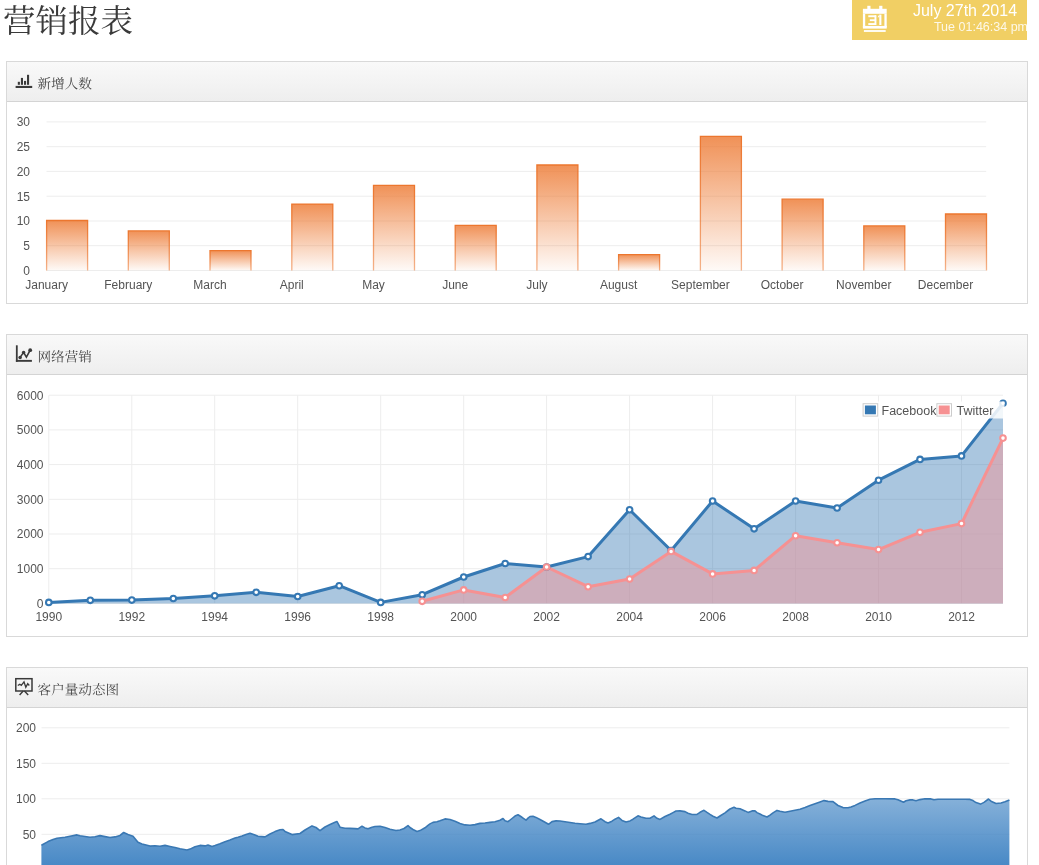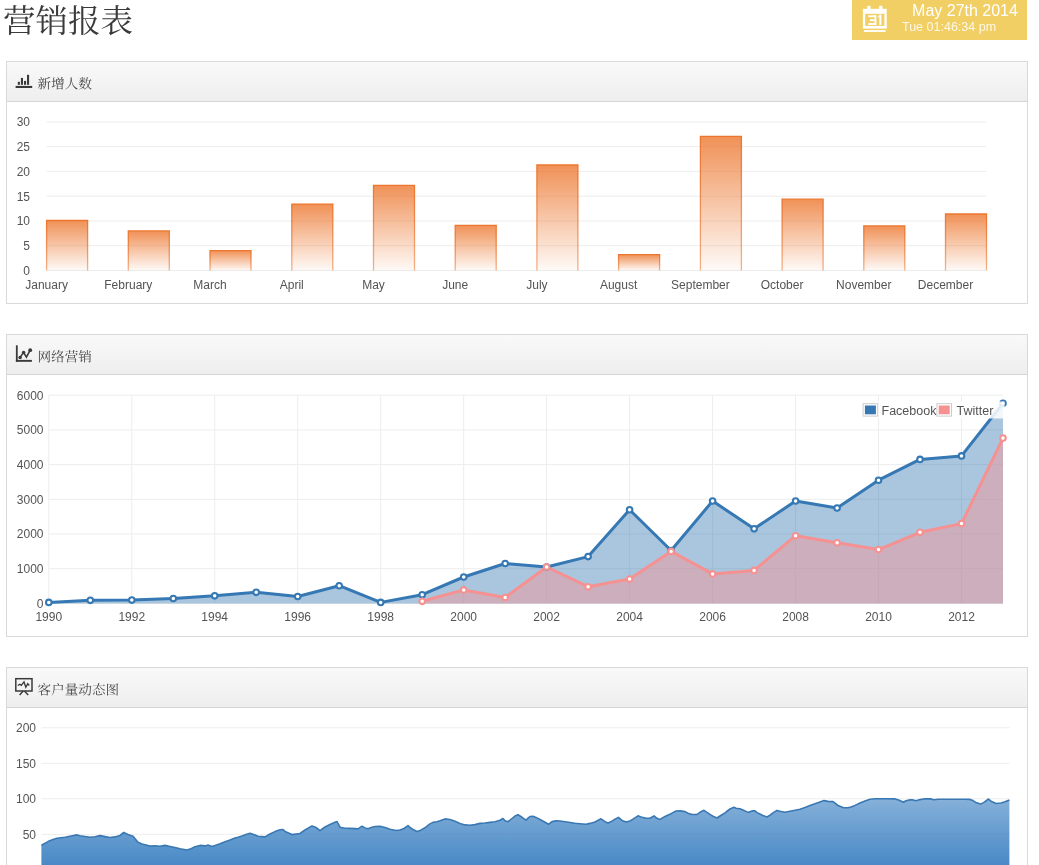--- a/index.html
+++ b/index.html
@@ -10,22 +10,22 @@
 <div class="panel" style="top:61px;height:243px;">
     <div class="phead"></div>
   </div>
 <div class="panel" style="top:334px;height:303px;">
     <div class="phead"></div>
   </div>
 <div class="panel" style="top:667px;height:273px;">
     <div class="phead"></div>
   </div>
 <div style="position:absolute;left:852px;top:0;width:175px;height:40px;background:#f1cf64;"></div>
-<div style="position:absolute;left:902px;top:2px;width:126px;height:20px;color:#fff;font-size:16px;line-height:18px;text-align:center;">May 27th 2014</div>
-<div style="position:absolute;left:902px;top:20px;width:126px;height:15px;color:rgba(255,255,255,0.85);font-size:12.5px;line-height:14px;text-align:left;">Tue 01:46:34 pm</div>
+<div style="position:absolute;left:902px;top:2px;width:126px;height:20px;color:#fff;font-size:16px;line-height:18px;text-align:center;">July 27th 2014</div>
+<div style="position:absolute;left:902px;top:20px;width:126px;height:15px;color:rgba(255,255,255,0.85);font-size:12.5px;line-height:14px;text-align:right;">Tue 01:46:34 pm</div>
 <svg width="1039" height="865" style="position:absolute;left:0;top:0;">
 <defs>
 <linearGradient id="barg" x1="0" y1="0" x2="0" y2="1">
 <stop offset="0" stop-color="rgba(237,123,53,0.83)"></stop>
         <stop offset="1" stop-color="rgba(237,123,53,0.04)"></stop>
 </linearGradient>
 <linearGradient id="barsg" x1="0" y1="0" x2="0" y2="1">
 <stop offset="0" stop-color="rgba(236,118,46,1)"></stop>
         <stop offset="1" stop-color="rgba(236,118,46,0.55)"></stop>
 </linearGradient>

